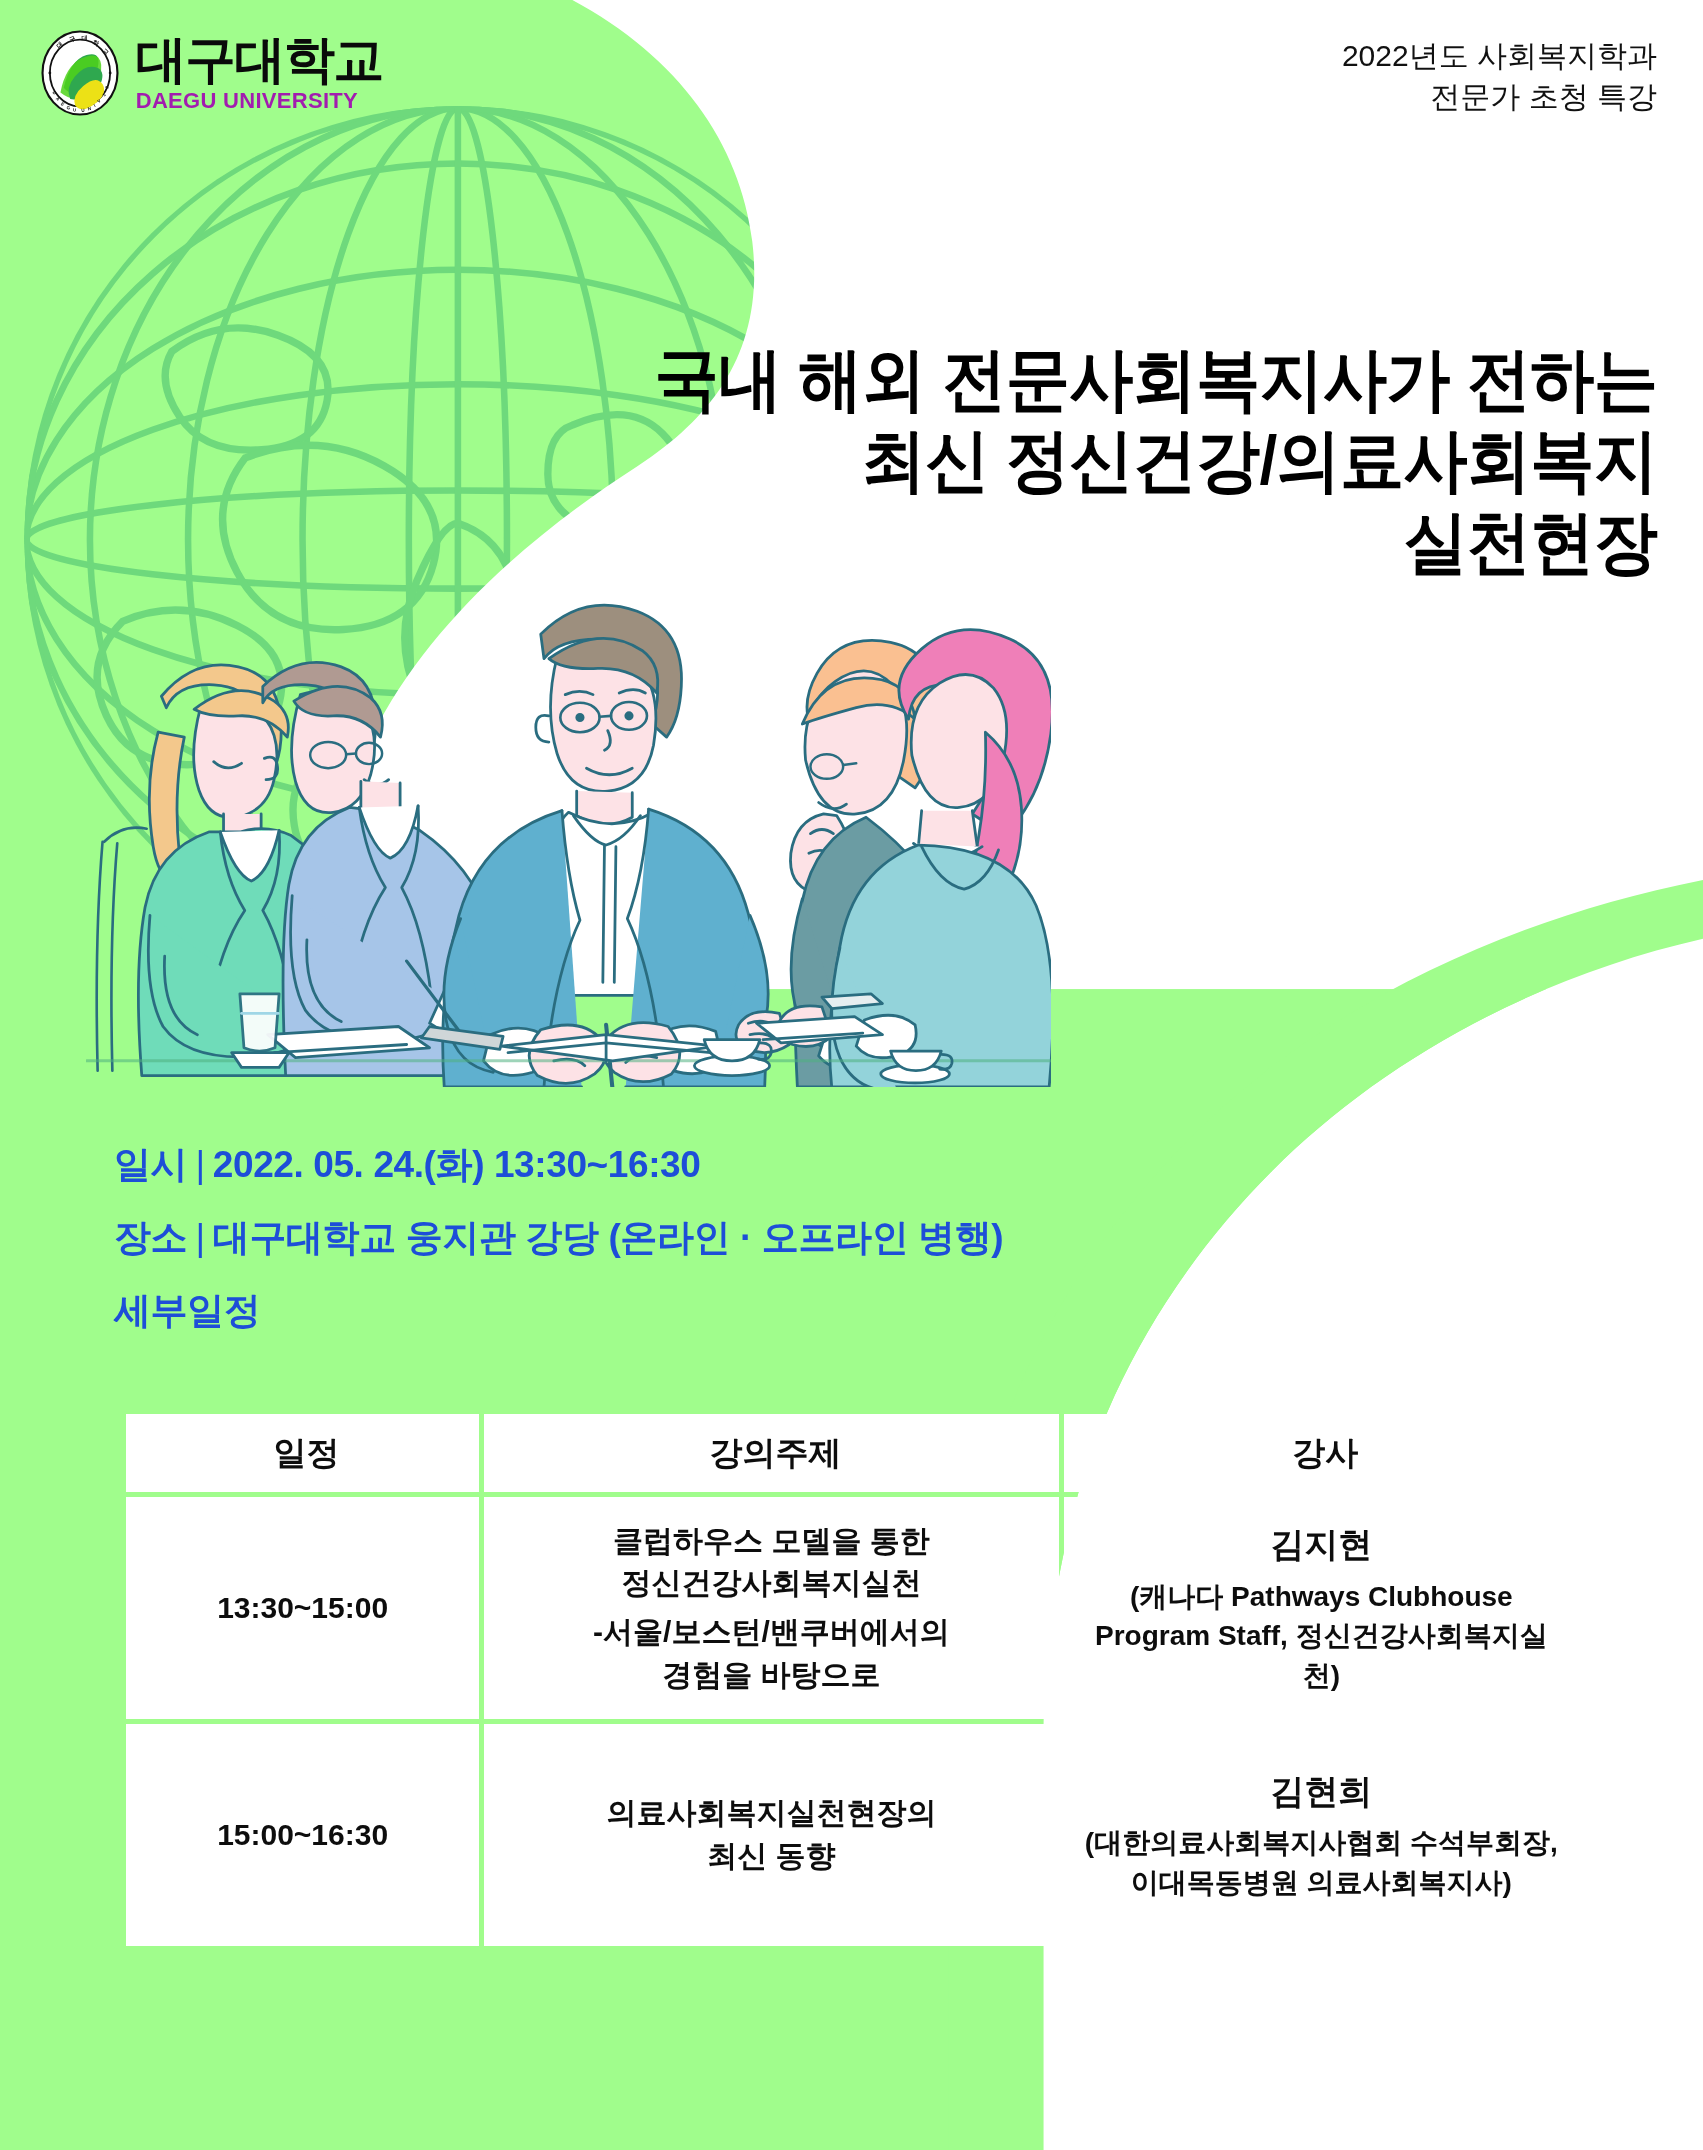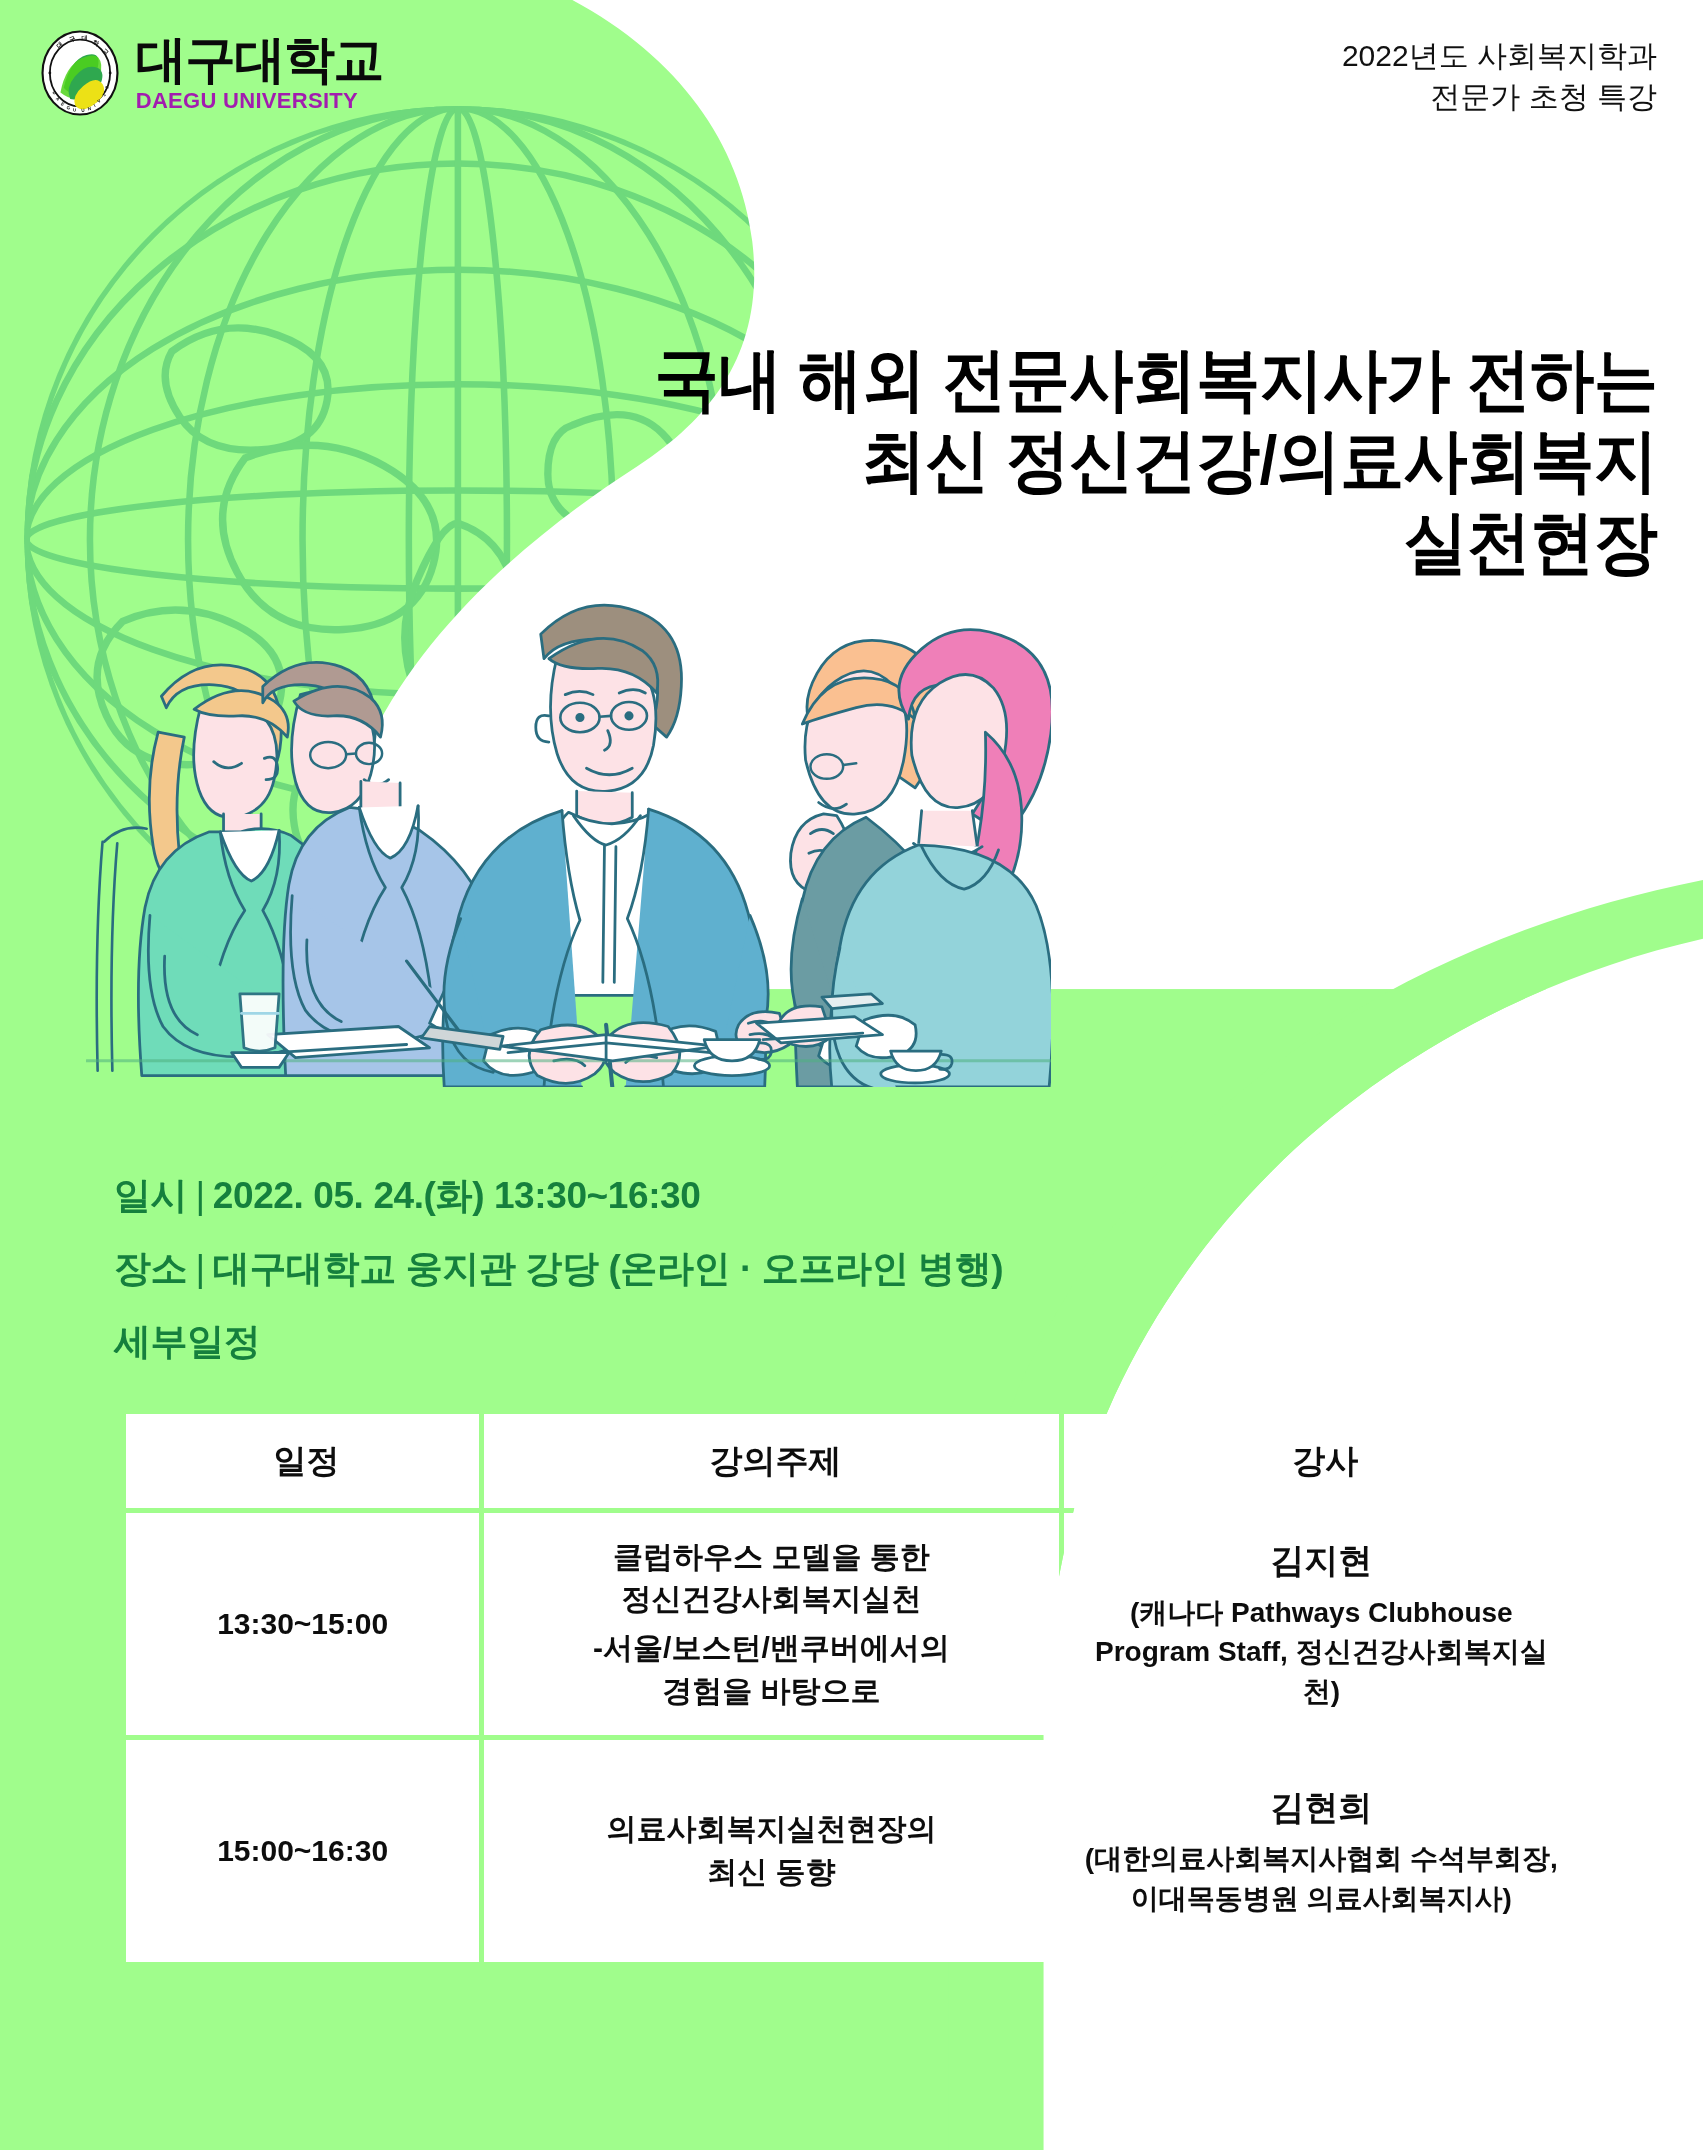--- a/index.html
+++ b/index.html
@@ -84,23 +84,23 @@
     top:572px;
     width:965px;
     height:515px;
     z-index:25;
   }
 
   
   .info-block{
     position:absolute;
     left:114px;
-    top:1171px;
+    top:1140px;
     z-index:30;
-    color:#15803d;
+    color:#1d4ed8;
   }
   .info-line{
     font-size:37px;
     font-weight:700;
     letter-spacing:-0.4px;
     margin-bottom:23px;
     white-space:nowrap;
   }
   .info-line .sep{padding:0 8.2px;font-weight:400;}
   .info-line:last-child{margin-bottom:0;}
@@ -118,21 +118,21 @@
   }
   .sched th,.sched td{
     background:#ffffff;
     color:#0d0d0d;
     text-align:center;
     vertical-align:middle;
     padding:0;
     font-weight:700;
   }
   .sched th{
-    height:94px;
+    height:78px;
     font-size:33px;
     padding-left:8px;
   }
   .sched td{
     font-size:30px;
     line-height:1.42;
   }
   .col-time{width:353px;}
   .col-topic{width:574px;}
   .col-lect{width:515px;}

